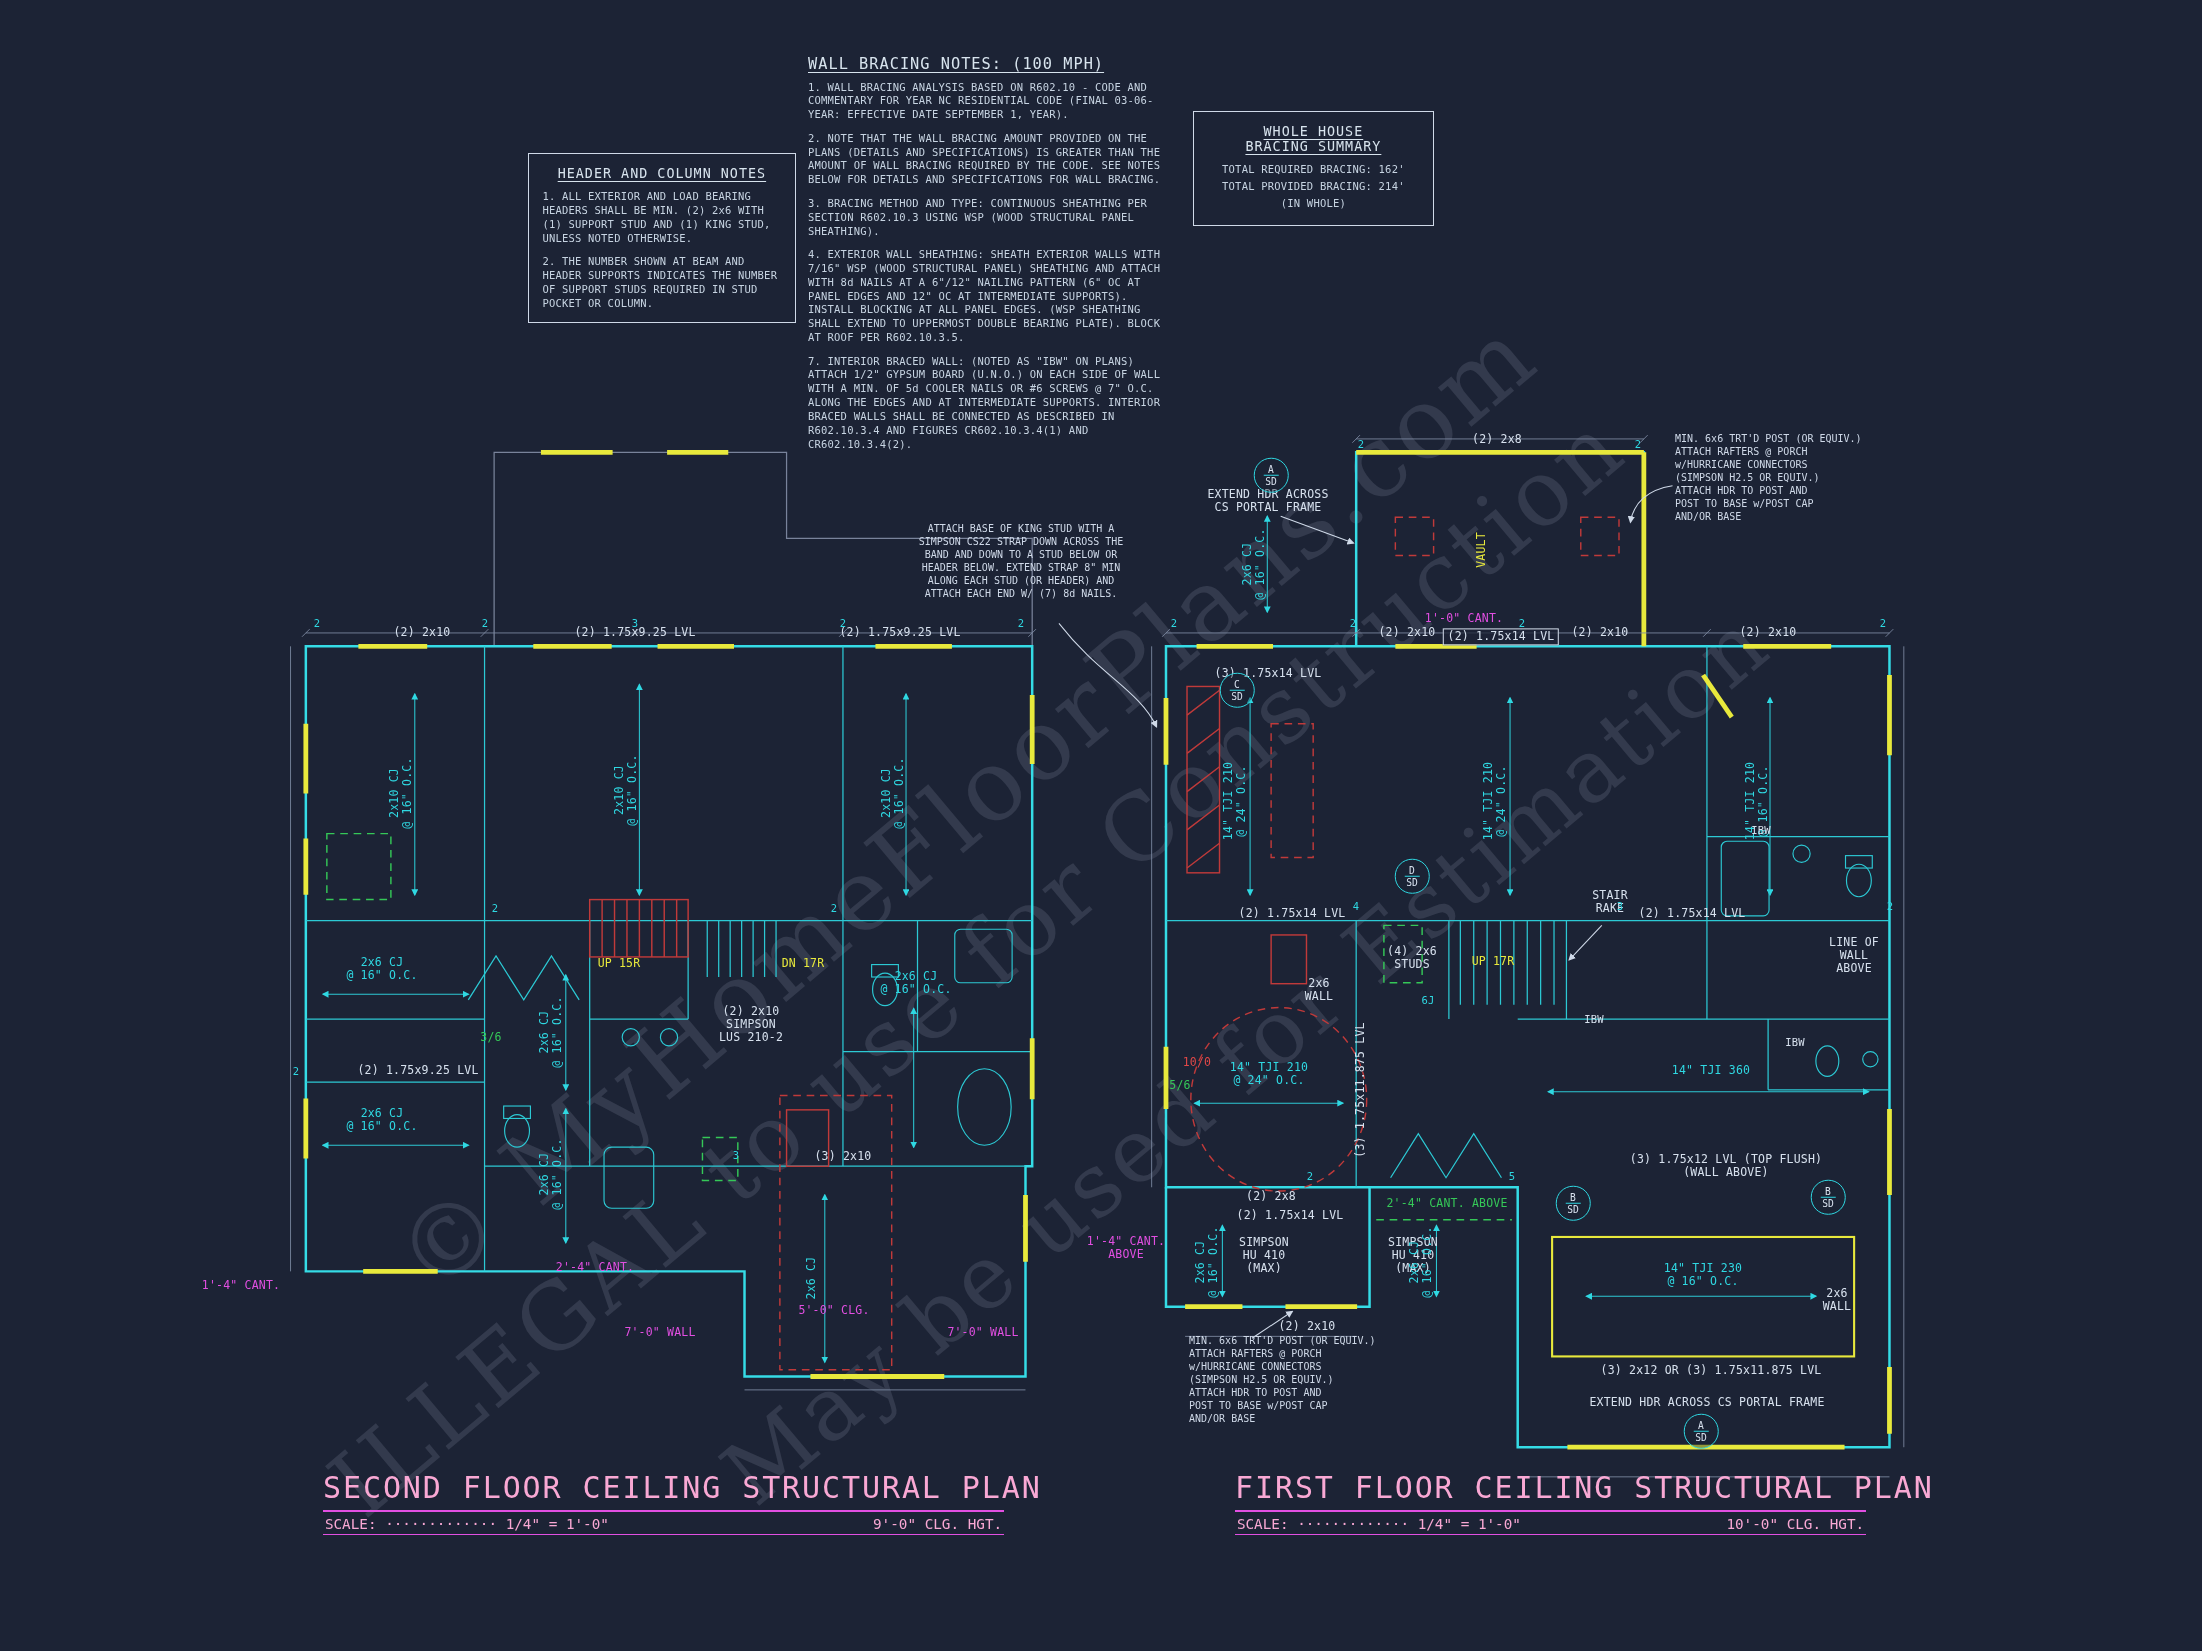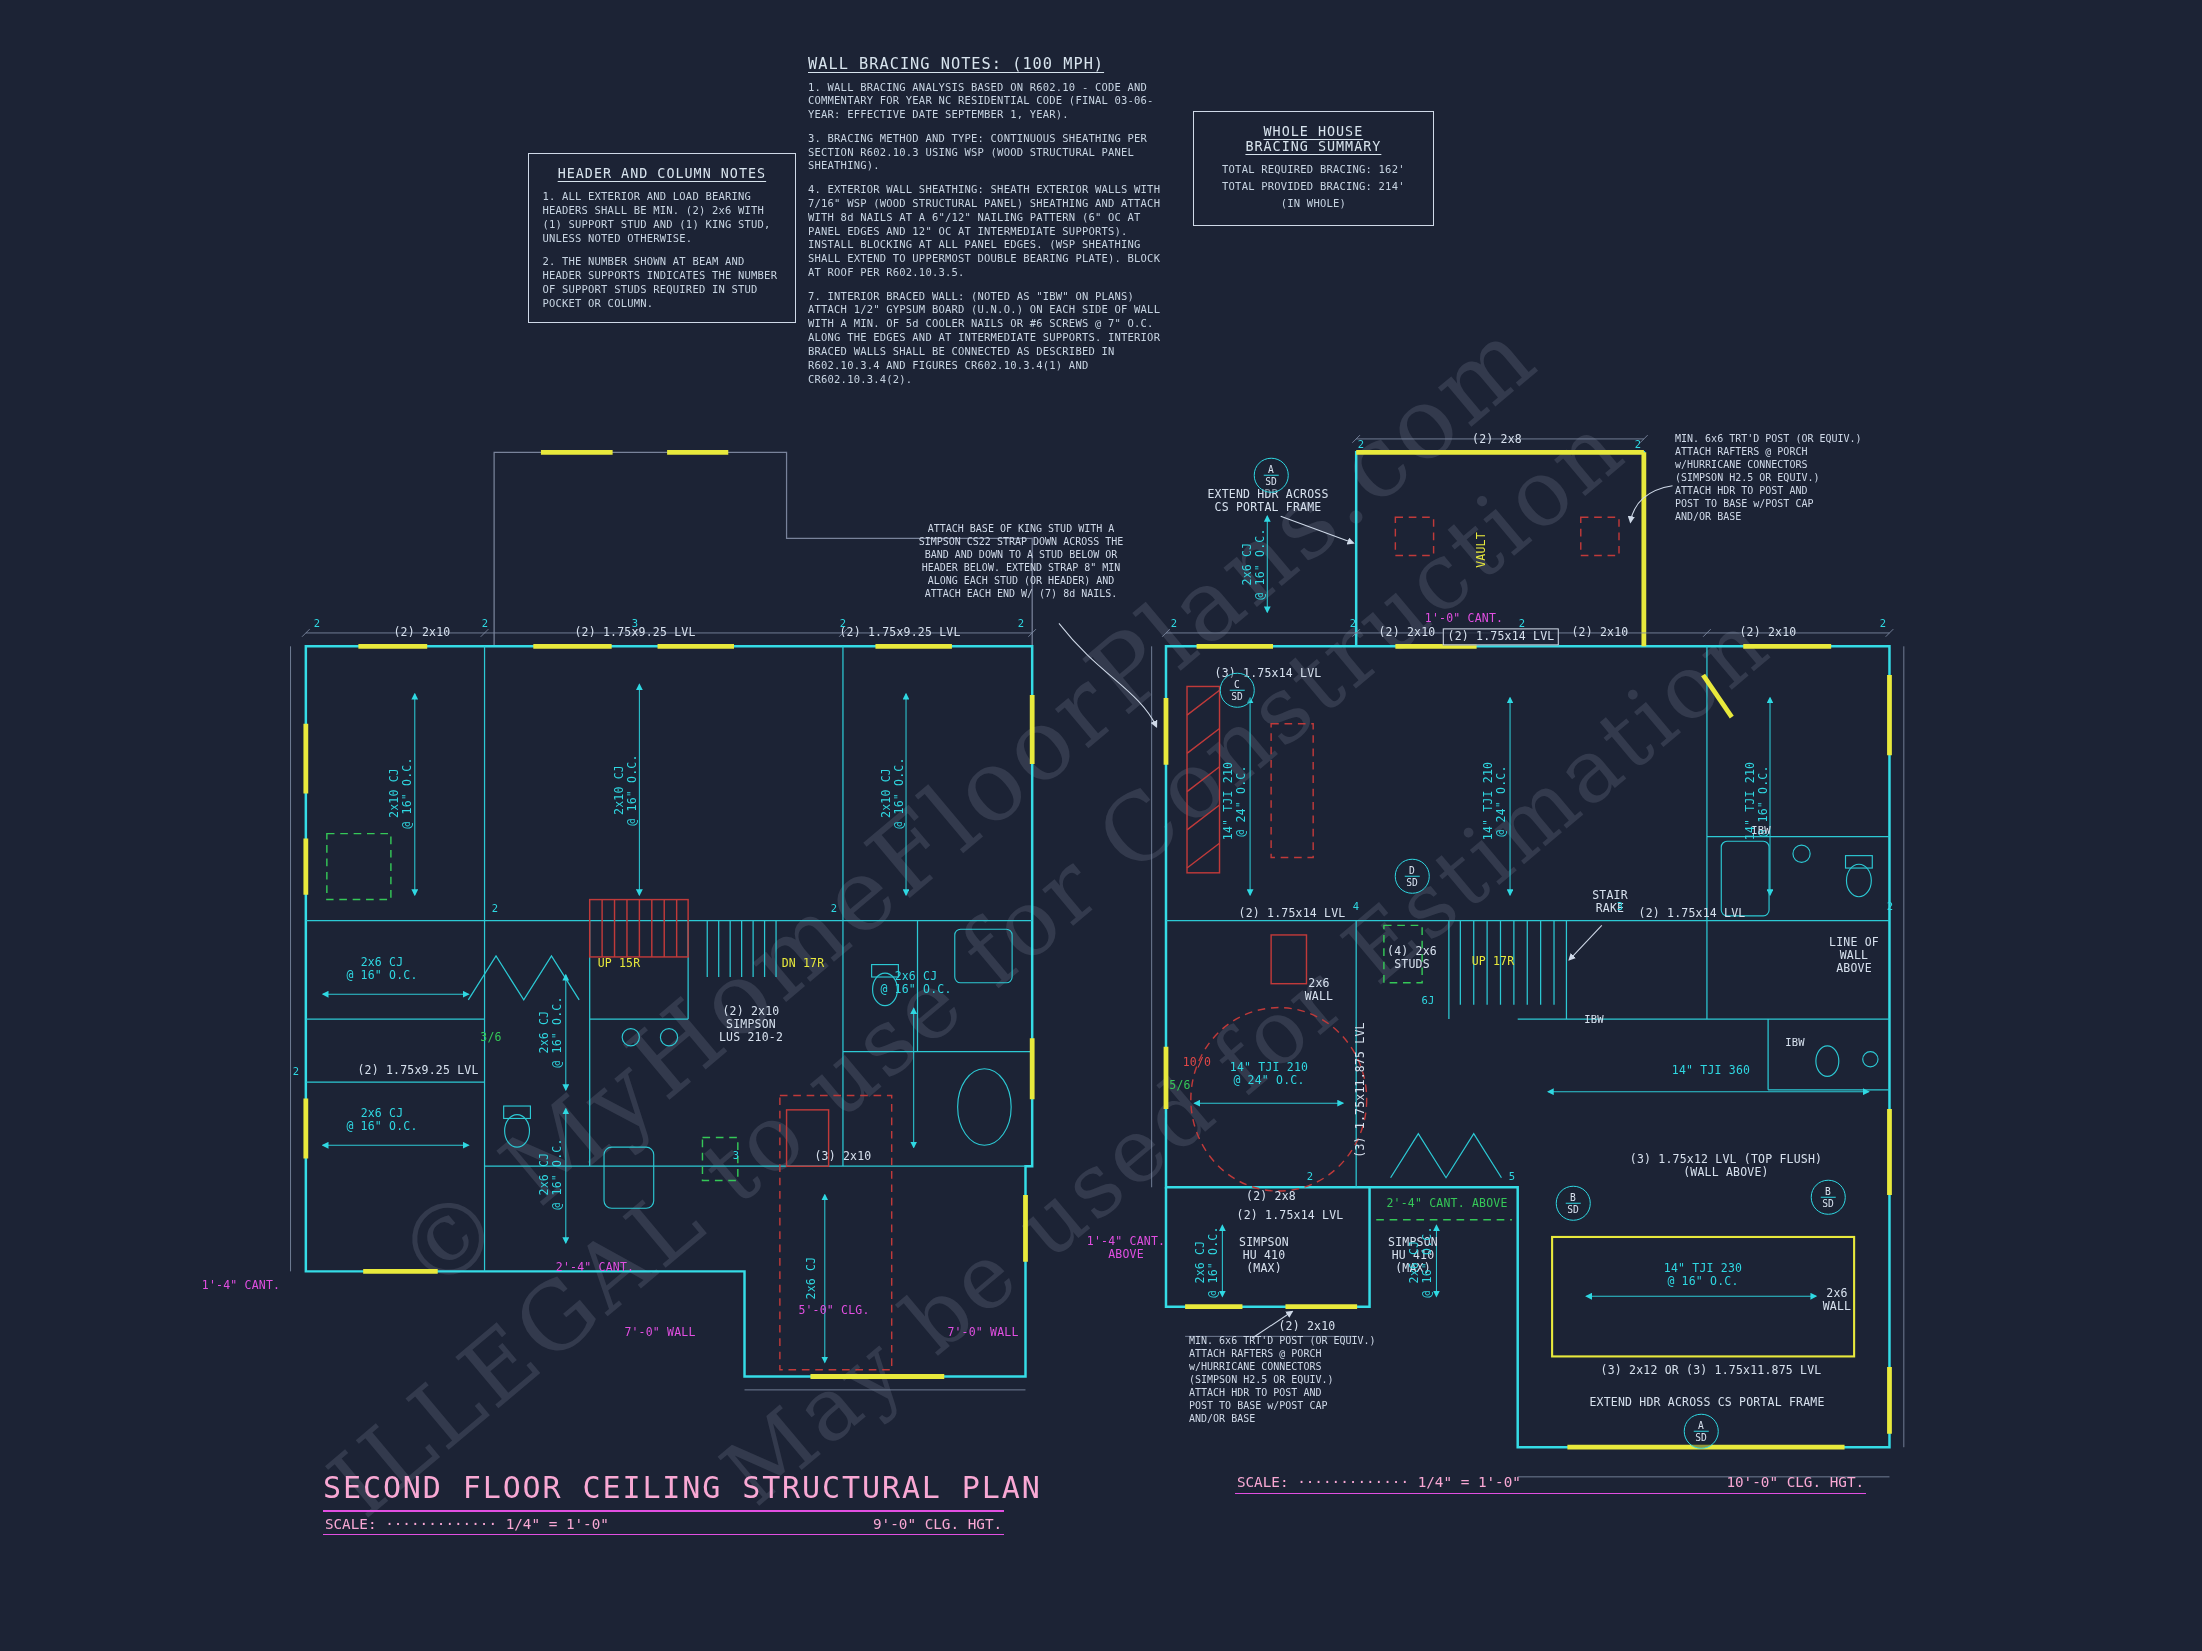--- a/index.html
+++ b/index.html
@@ -191,20 +191,21 @@
     <div>
         <p>1. ALL EXTERIOR AND LOAD BEARING HEADERS SHALL BE MIN. (2) 2x6 WITH (1) SUPPORT STUD AND (1) KING STUD, UNLESS NOTED OTHERWISE.</p>
         <p>2. THE NUMBER SHOWN AT BEAM AND HEADER SUPPORTS INDICATES THE NUMBER OF SUPPORT STUDS REQUIRED IN STUD POCKET OR COLUMN.</p>
       </div>
   </div>
 
   <div class="note-free" style="left:808px;top:55px;width:365px">
     <div class="note-title">WALL BRACING NOTES: (100 MPH)</div>
     <div>
         <p>1. WALL BRACING ANALYSIS BASED ON R602.10 - CODE AND COMMENTARY FOR YEAR NC RESIDENTIAL CODE (FINAL 03-06-YEAR: EFFECTIVE DATE SEPTEMBER 1, YEAR).</p>
+        <p>2. NOTE THAT THE WALL BRACING AMOUNT PROVIDED ON THE PLANS (DETAILS AND SPECIFICATIONS) IS GREATER THAN THE AMOUNT OF WALL BRACING REQUIRED BY THE CODE. SEE NOTES BELOW FOR DETAILS AND SPECIFICATIONS FOR WALL BRACING.</p>
         <p>3. BRACING METHOD AND TYPE: CONTINUOUS SHEATHING PER SECTION R602.10.3 USING WSP (WOOD STRUCTURAL PANEL SHEATHING).</p>
         <p>4. EXTERIOR WALL SHEATHING: SHEATH EXTERIOR WALLS WITH 7/16" WSP (WOOD STRUCTURAL PANEL) SHEATHING AND ATTACH WITH 8d NAILS AT A 6"/12" NAILING PATTERN (6" OC AT PANEL EDGES AND 12" OC AT INTERMEDIATE SUPPORTS). INSTALL BLOCKING AT ALL PANEL EDGES. (WSP SHEATHING SHALL EXTEND TO UPPERMOST DOUBLE BEARING PLATE). BLOCK AT ROOF PER R602.10.3.5.</p>
         <p>7. INTERIOR BRACED WALL: (NOTED AS "IBW" ON PLANS) ATTACH 1/2" GYPSUM BOARD (U.N.O.) ON EACH SIDE OF WALL WITH A MIN. OF 5d COOLER NAILS OR #6 SCREWS @ 7" O.C. ALONG THE EDGES AND AT INTERMEDIATE SUPPORTS. INTERIOR BRACED WALLS SHALL BE CONNECTED AS DESCRIBED IN R602.10.3.4 AND FIGURES CR602.10.3.4(1) AND CR602.10.3.4(2).</p>
       </div>
   </div>
 
   <div class="note-box" style="left:1193px;top:111px;width:212px">
     <div class="note-title">WHOLE HOUSE
 BRACING SUMMARY</div>
     <div class="summary-lines">
@@ -379,20 +380,21 @@
     </div>
 
   <div class="plan-title" style="left:323px;top:1470px;width:681px">
     <div class="pt-text">SECOND FLOOR CEILING STRUCTURAL PLAN</div>
     <div class="pt-sub">
       <span>SCALE: ············· 1/4" = 1'-0"</span>
       <span>9'-0" CLG. HGT.</span>
     </div>
   </div>
   <div class="plan-title" style="left:1235px;top:1470px;width:631px">
+    <div class="pt-text">FIRST FLOOR CEILING STRUCTURAL PLAN</div>
     <div class="pt-sub">
       <span>SCALE: ············· 1/4" = 1'-0"</span>
       <span>10'-0" CLG. HGT.</span>
     </div>
   </div>
 
 </div>
 
 
 </body></html>

